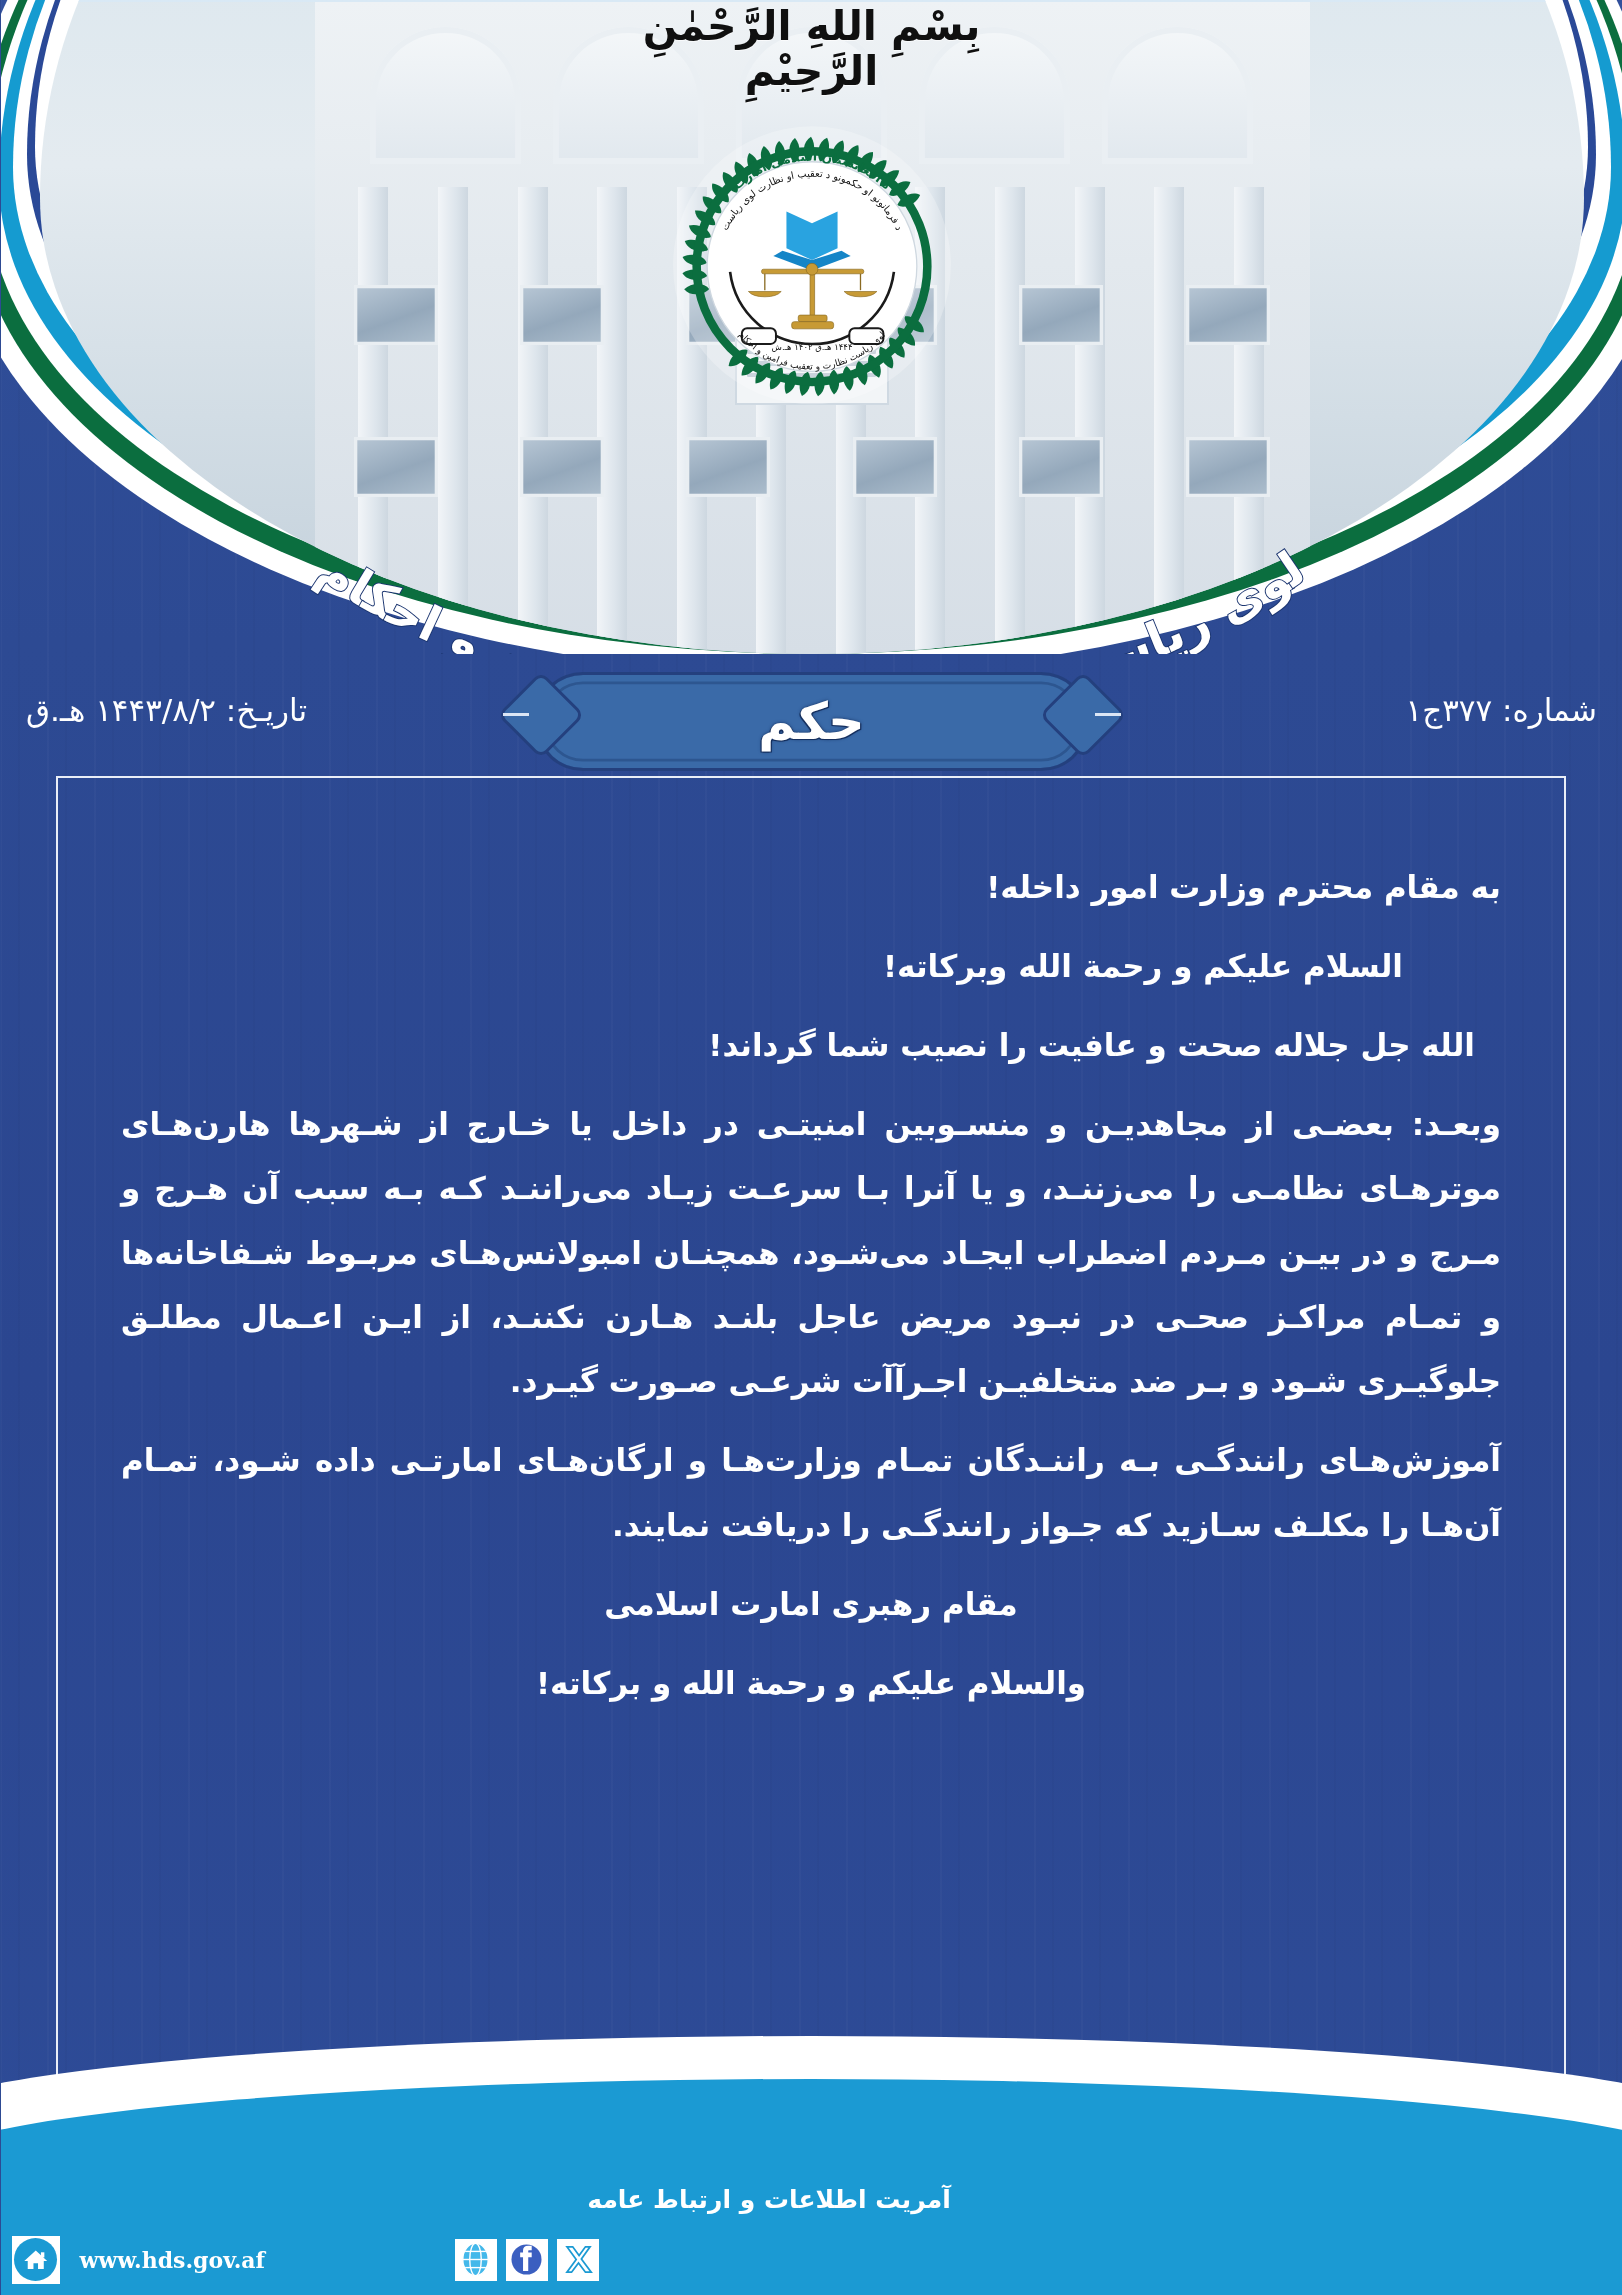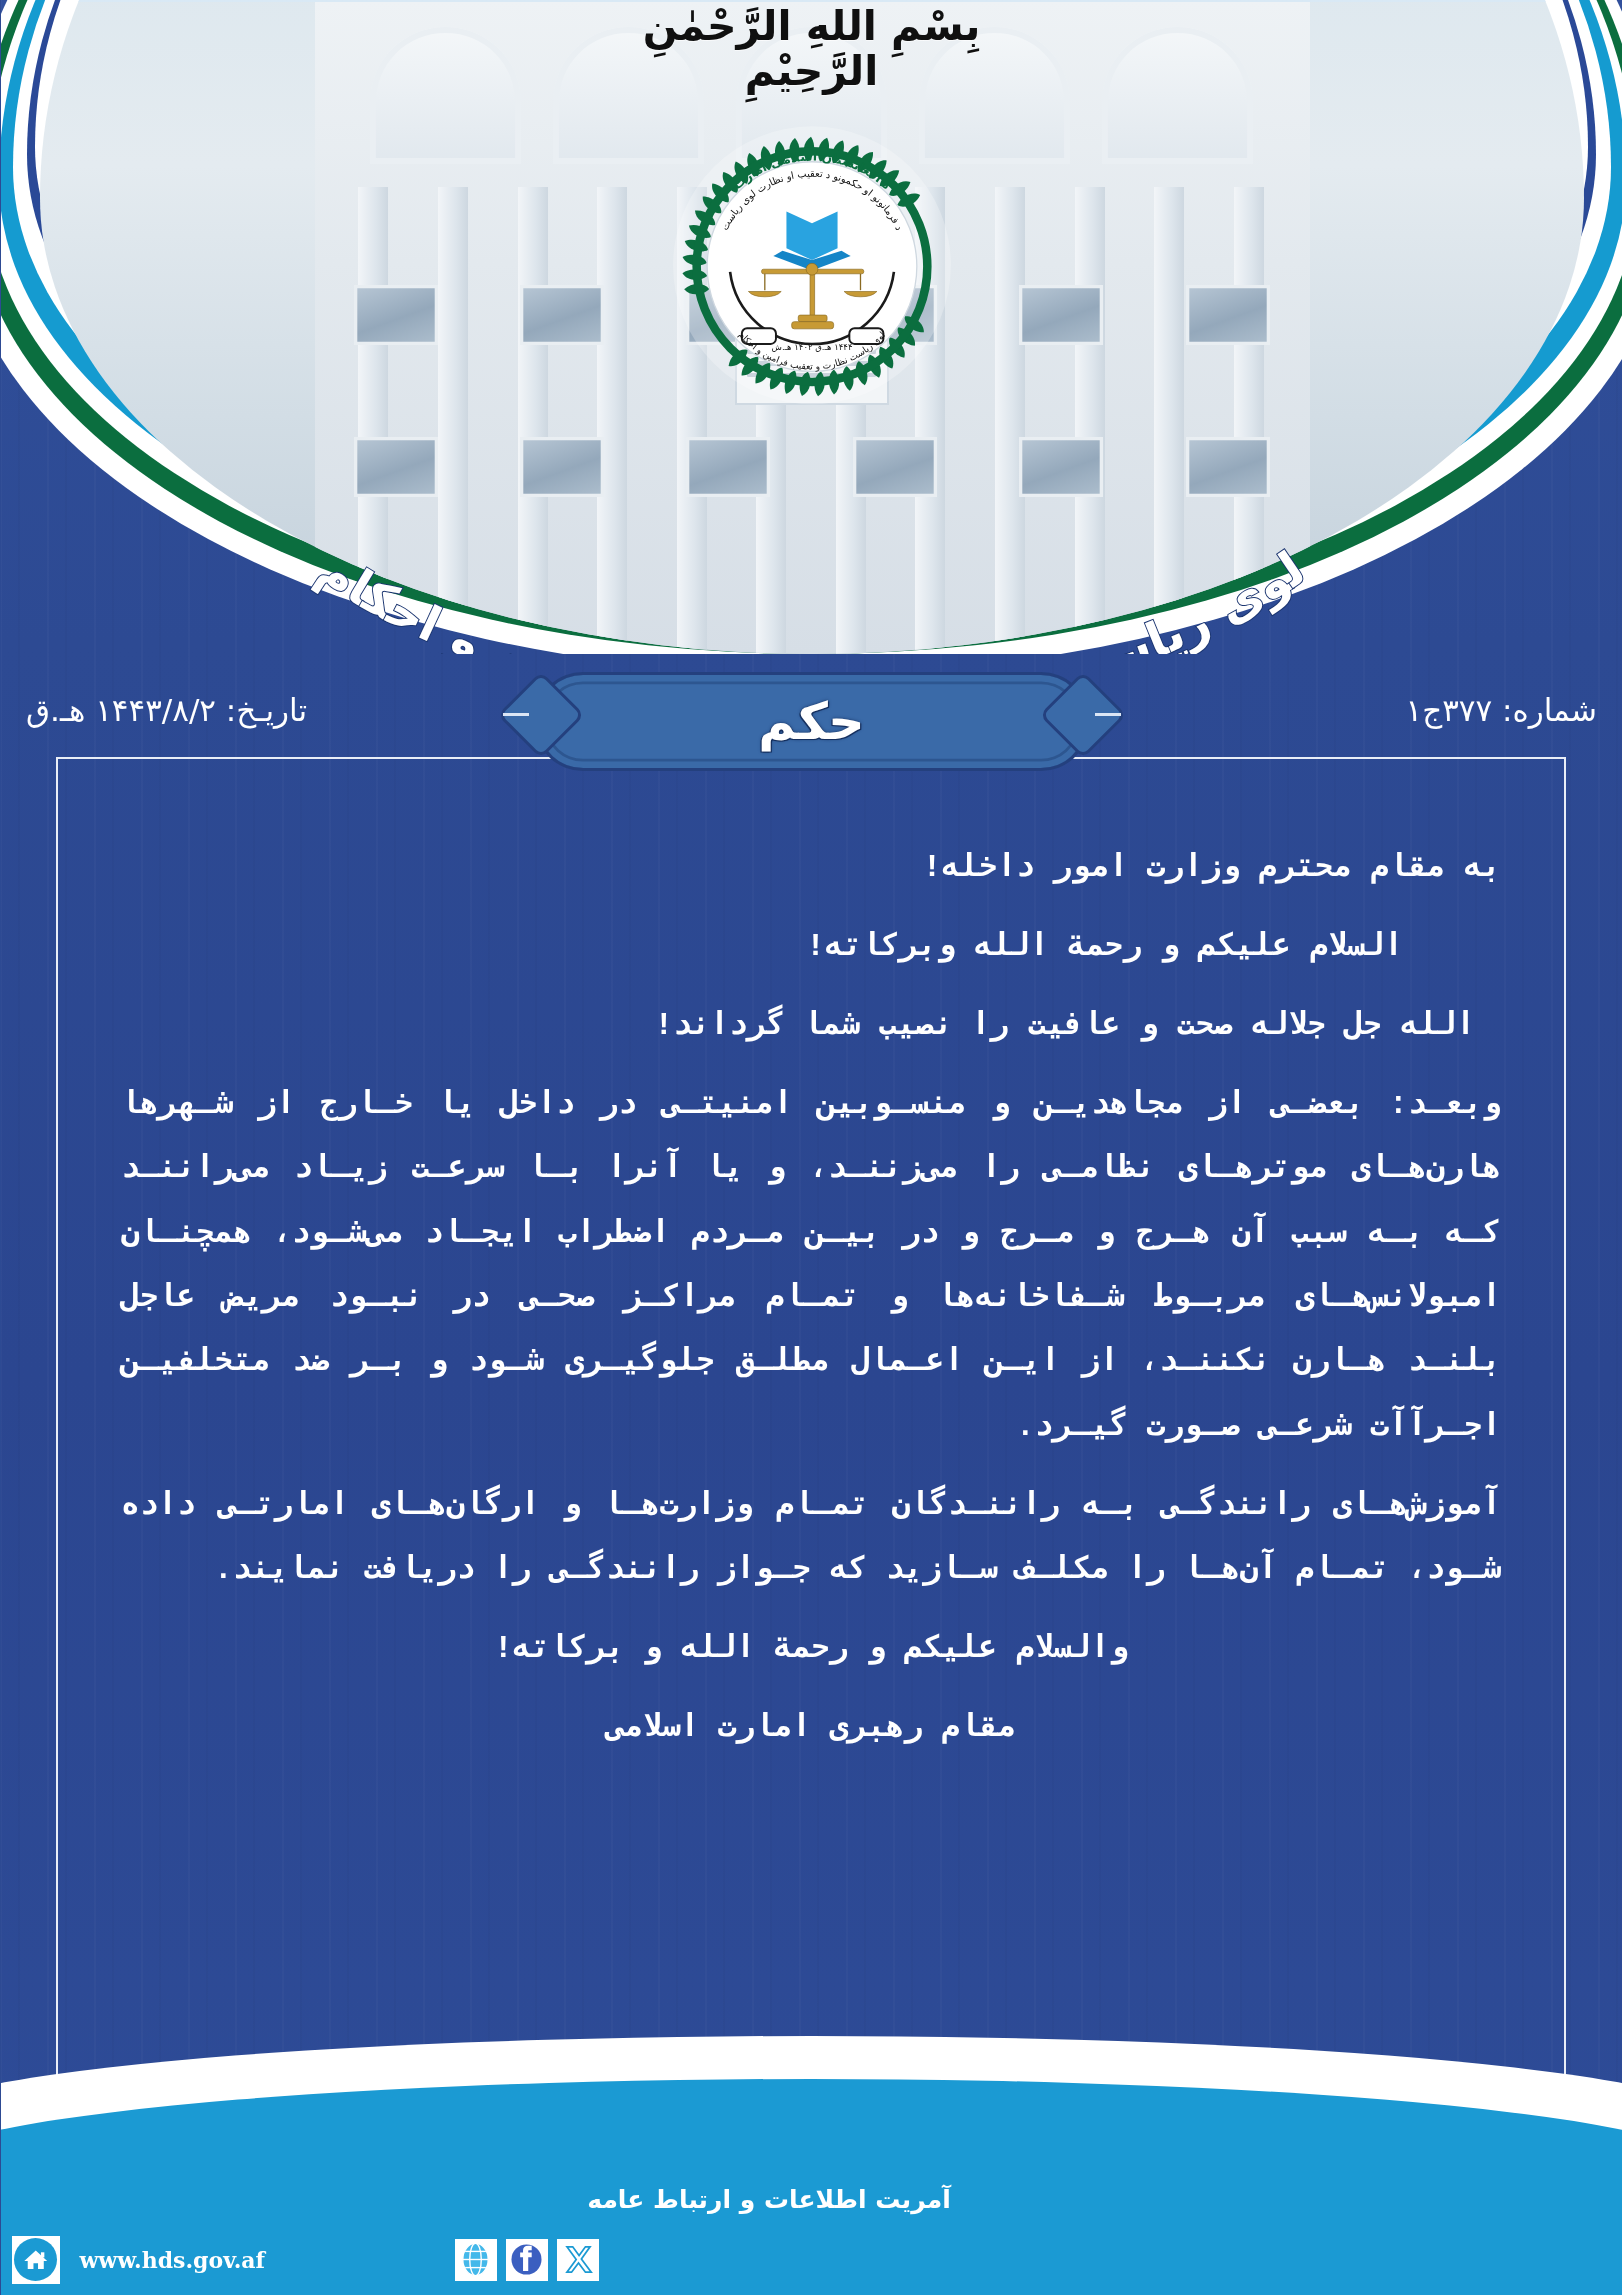--- a/index.html
+++ b/index.html
@@ -134,25 +134,24 @@
   #decree-title{
     position:absolute; inset:0; display:flex; align-items:center; justify-content:center;
     color:#fff; font-size:51px; font-weight:700; z-index:2;
     text-shadow:0 0 3.3px #16305f, 1.3px 1.3px 0 #16305f, -1.3px 1.3px 0 #16305f;
   }
   .tick{ position:absolute; top:41px; width:26px; height:2.6px; background:#dbe6f5; z-index:3;}
   .tick.l{ left:-34px;} .tick.r{ right:-34px;}
 
   
   #frame{
-    position:absolute; left:56px; top:757px;
+    position:absolute; left:56px; top:776px;
     width:1510px; height:1386px;
     border:2.6px solid #e9eef7;
     z-index:5;
-    font-family:Liberation Mono, monospace;
   }
   #body{
     position:absolute; inset:0;
     padding:77px 63px 0 63px;
     color:#ffffff;
     font-size:31px; line-height:2.08;
     font-weight:700;
     text-align:justify;
     text-align-last:right;
   }
@@ -375,22 +374,22 @@
     <div id="decree-title">حکم</div>
   </div>
 
   <div id="frame">
     <div id="body">
       <p class="greet">به مقام محترم وزارت امور داخله!</p>
       <p class="greet" style="padding-right:98px;">السلام علیکم و رحمة الله وبرکاته!</p>
       <p class="greet" style="padding-right:26px;">الله جل جلاله صحت و عافیت را نصیب شما گرداند!</p>
       <p class="para">وبعـد: بعضـی از مجاهدیـن و منسـوبین امنیتـی در داخل یا خـارج از شـهرها هارن‌هـای موترهـای نظامـی را می‌زننـد، و یا آنرا بـا سرعـت زیـاد می‌راننـد کـه بـه سبب آن هـرج و مـرج و در بیـن مـردم اضطراب ایجـاد می‌شـود، همچنـان امبولانس‌هـای مربـوط شـفاخانه‌ها و تمـام مراکـز صحـی در نبـود مریض عاجل بلنـد هـارن نکننـد، از ایـن اعـمال مطلـق جلوگیـری شـود و بـر ضد متخلفیـن اجـرآآت شرعـی صـورت گیـرد.</p>
       <p class="para">آموزش‌هـای رانندگـی بـه راننـدگان تمـام وزارت‌هـا و ارگان‌هـای امارتـی داده شـود، تمـام آن‌هـا را مکلـف سـازید که جـواز رانندگـی را دریافت نمایند.</p>
+      <p class="center sign-b">مقام رهبری امارت اسلامی</p>
       <p class="center sign-a">والسلام علیکم و رحمة الله و برکاته!</p>
-      <p class="center sign-b">مقام رهبری امارت اسلامی</p>
     </div>
   </div>
 
   <div id="footer">
     <div class="swoop-white"></div>
     <div class="swoop"></div>
 
     <div id="footer-dept">آمریت اطلاعات و ارتباط عامه</div>
 
     <div id="footer-bar">

